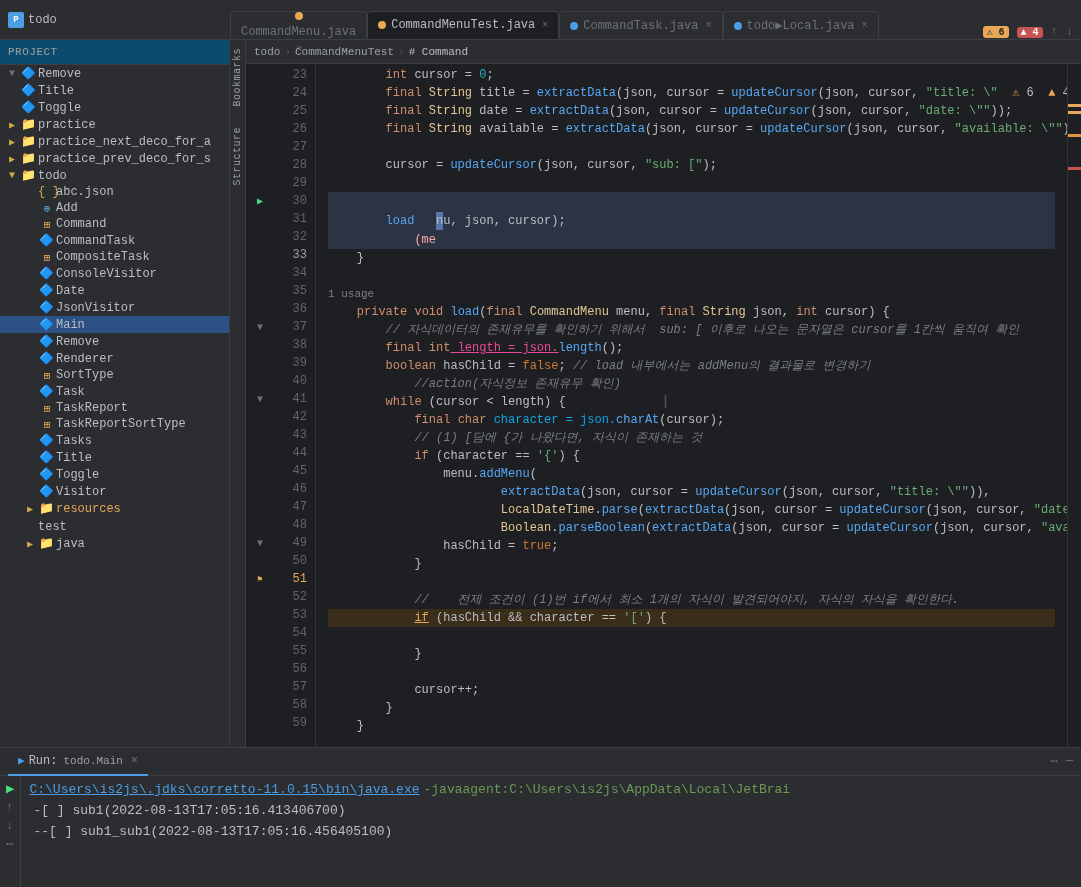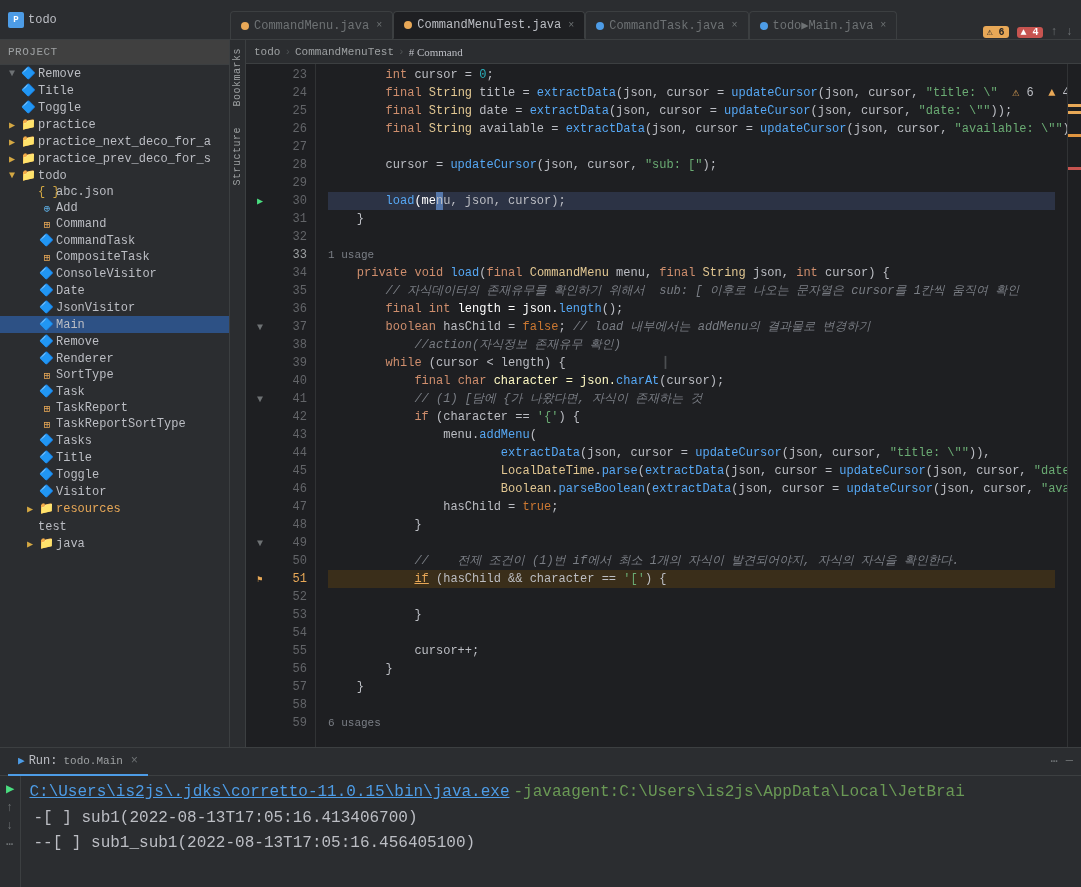--- a/index.html
+++ b/index.html
@@ -87,21 +87,21 @@
       border-right: 1px solid #3c3f41;
       display: flex;
       flex-direction: column;
       overflow: hidden;
       flex-shrink: 0;
     }
     .sidebar-header {
       padding: 6px 8px;
       font-size: 11px;
       color: #9da0a2;
-      background: #404040;
+      background: #0c4a6e;
       border-bottom: 1px solid #3c3f41;
       display: flex;
       align-items: center;
       justify-content: space-between;
     }
     .sidebar-tree {
       overflow-y: auto;
       flex: 1;
     }
     .tree-item {
@@ -212,21 +212,21 @@
     .bottom-right-icons {
       margin-left: auto;
       display: flex;
       gap: 8px;
       color: #6e7274;
     }
     .run-content {
       flex: 1;
       overflow-y: auto;
       padding: 4px 8px;
-      font-size: 16px;
+      font-size: 13px;
       line-height: 1.6;
     }
     .run-line { display: flex; gap: 4px; }
     .run-path { color: #4d9ce6; text-decoration: underline; }
     .run-agent-path { color: #6a9955; }
     .run-output { color: #bcbec4; padding-left: 4px; }
     .run-controls {
       display: flex;
       flex-direction: column;
       gap: 4px;
@@ -307,38 +307,38 @@
 </head>
 <body>
 
 <div class="top-bar">
   <div class="top-bar-left">
     <div class="project-icon">P</div>
     <span class="top-bar-title">todo</span>
   </div>
 
   <div style="flex:1; display:flex; align-items:flex-end; height:100%;">
-    <div class="tab" style="margin-top:4px;">
+    <div class="tab" style="margin-top:4px;flex-direction:column;">
       <div class="tab-dot tab-orange"></div>
       <span>CommandMenu.java</span>
       <span class="tab-close">×</span>
     </div>
     <div class="tab active" style="margin-top:20px; background:#1e1f22;">
       <div class="tab-dot tab-orange"></div>
       <span>CommandMenuTest.java</span>
       <span class="tab-close">×</span>
     </div>
     <div class="tab" style="margin-top:4px;">
       <div class="tab-dot tab-blue"></div>
       <span>CommandTask.java</span>
       <span class="tab-close">×</span>
     </div>
     <div class="tab" style="margin-top:4px;">
       <div class="tab-dot tab-blue"></div>
-      <span>todo▶Main.java</span>
+      <span>todo▶Local.java</span>
       <span class="tab-close">×</span>
     </div>
     <div class="tabs-right">
       <span class="warning-badge">⚠ 6</span>
       <span class="error-badge">▲ 4</span>
       <span style="color:#6e7274; cursor:pointer;">↑</span>
       <span style="color:#6e7274; cursor:pointer;">↓</span>
     </div>
   </div>
 </div>
@@ -506,21 +506,21 @@
     <div style="writing-mode:vertical-lr; transform:rotate(180deg); padding:8px 2px; cursor:pointer; color:#9da0a2; font-size:10px; letter-spacing:0.5px; margin-top:4px;">Structure</div>
   </div>
 
   <div class="editor-area">
 
     <div class="breadcrumb-bar">
       <span style="color:#9da0a2; cursor:pointer;">todo</span>
       <span class="breadcrumb-sep">›</span>
       <span style="color:#9da0a2; cursor:pointer;">CommandMenuTest</span>
       <span class="breadcrumb-sep">›</span>
-      <span style="color:#bcbec4; cursor:pointer;font-family:Liberation Serif, serif;"># Command</span>
+      <span style="color:#bcbec4; cursor:pointer;"># Command</span>
     </div>
 
     <div class="editor-main">
 
       <div class="gutter-area" style="padding-top:2px;">
         <div class="gutter-cell"></div>
         <div class="gutter-cell"></div>
         <div class="gutter-cell"></div>
         <div class="gutter-cell"></div>
         <div class="gutter-cell"></div>
@@ -619,49 +619,49 @@
         </div>
         <div class="code-line">
           <span style="color:#bcbec4;">        </span><span class="kw">final</span><span style="color:#bcbec4;"> </span><span class="cls">String</span><span style="color:#bcbec4;"> available = </span><span class="fn">extractData</span><span style="color:#bcbec4;">(json, cursor = </span><span class="fn">updateCursor</span><span style="color:#bcbec4;">(json, cursor, </span><span class="str">"available: \""</span><span style="color:#bcbec4;">));</span>
         </div>
         <div class="code-line">&nbsp;</div>
         <div class="code-line">
           <span style="color:#bcbec4;">        cursor = </span><span class="fn">updateCursor</span><span style="color:#bcbec4;">(json, cursor, </span><span class="str">"sub: ["</span><span style="color:#bcbec4;">);</span>
         </div>
         <div class="code-line">&nbsp;</div>
         <div class="code-line cursor-line" style="background:#2c3345;">
-          <span style="color:#bcbec4;">        </span><span class="fn">load</span><span style="color:#ffffff;">(me</span><span style="background:#5577aa; color:#bcbec4;">n</span><span style="color:#bcbec4;">u, json, cursor);</span>
+          <span style="color:#bcbec4;">        </span><span class="fn">load</span><span style="color:#fca5a5;margin-top:39px;">(me</span><span style="background:#5577aa; color:#bcbec4;">n</span><span style="color:#bcbec4;">u, json, cursor);</span>
         </div>
         <div class="code-line">
           <span style="color:#bcbec4;">    }</span>
         </div>
         <div class="code-line">&nbsp;</div>
         <div class="code-line">
           <span class="usage-hint">1 usage</span>
         </div>
         <div class="code-line">
           <span style="color:#bcbec4;">    </span><span class="kw">private</span><span style="color:#bcbec4;"> </span><span class="kw">void</span><span style="color:#bcbec4;"> </span><span class="fn">load</span><span style="color:#bcbec4;">(</span><span class="kw">final</span><span style="color:#bcbec4;"> </span><span class="cls">CommandMenu</span><span style="color:#bcbec4;"> menu, </span><span class="kw">final</span><span style="color:#bcbec4;"> </span><span class="cls">String</span><span style="color:#bcbec4;"> json, </span><span class="kw">int</span><span style="color:#bcbec4;"> cursor) {</span>
         </div>
         <div class="code-line">
           <span class="cmt">        // 자식데이터의 존재유무를 확인하기 위해서  sub: [ 이후로 나오는 문자열은 cursor를 1칸씩 움직여 확인</span>
         </div>
         <div class="code-line">
-          <span style="color:#bcbec4;">        </span><span class="kw">final</span><span style="color:#bcbec4;"> </span><span class="kw">int</span><span style="color:#ffffff;"> length = json.</span><span class="fn">length</span><span style="color:#bcbec4;">();</span>
+          <span style="color:#bcbec4;">        </span><span class="kw">final</span><span style="color:#bcbec4;"> </span><span class="kw">int</span><span style="color:#ec4899;text-decoration:underline;"> length = json.</span><span class="fn">length</span><span style="color:#bcbec4;">();</span>
         </div>
         <div class="code-line">
           <span style="color:#bcbec4;">        </span><span class="kw">boolean</span><span style="color:#bcbec4;"> hasChild = </span><span class="kw2">false</span><span style="color:#bcbec4;">; </span><span class="cmt">// load 내부에서는 addMenu의 결과물로 변경하기</span>
         </div>
         <div class="code-line">
           <span class="cmt">            //action(자식정보 존재유무 확인)</span>
         </div>
         <div class="code-line">
           <span style="color:#bcbec4;">        </span><span class="kw">while</span><span style="color:#bcbec4;"> (cursor &lt; length) {</span><span style="display:inline-block; width:200px; text-align:center; color:#4c4f52; font-size:11px;">┃</span>
         </div>
         <div class="code-line">
-          <span style="color:#bcbec4;">            </span><span class="kw">final</span><span style="color:#bcbec4;"> </span><span class="kw">char</span><span style="color:#fef9c3;"> character = json.</span><span class="fn">charAt</span><span style="color:#bcbec4;">(cursor);</span>
+          <span style="color:#bcbec4;">            </span><span class="kw">final</span><span style="color:#bcbec4;"> </span><span class="kw">char</span><span style="color:#0ea5e9;"> character = json.</span><span class="fn">charAt</span><span style="color:#bcbec4;">(cursor);</span>
         </div>
         <div class="code-line">
           <span class="cmt">            // (1) [담에 {가 나왔다면, 자식이 존재하는 것</span>
         </div>
         <div class="code-line">
           <span style="color:#bcbec4;">            </span><span class="kw">if</span><span style="color:#bcbec4;"> (character == </span><span class="str">'{'</span><span style="color:#bcbec4;">) {</span>
         </div>
         <div class="code-line">
           <span style="color:#bcbec4;">                menu.</span><span class="fn">addMenu</span><span style="color:#bcbec4;">(</span>
         </div>

